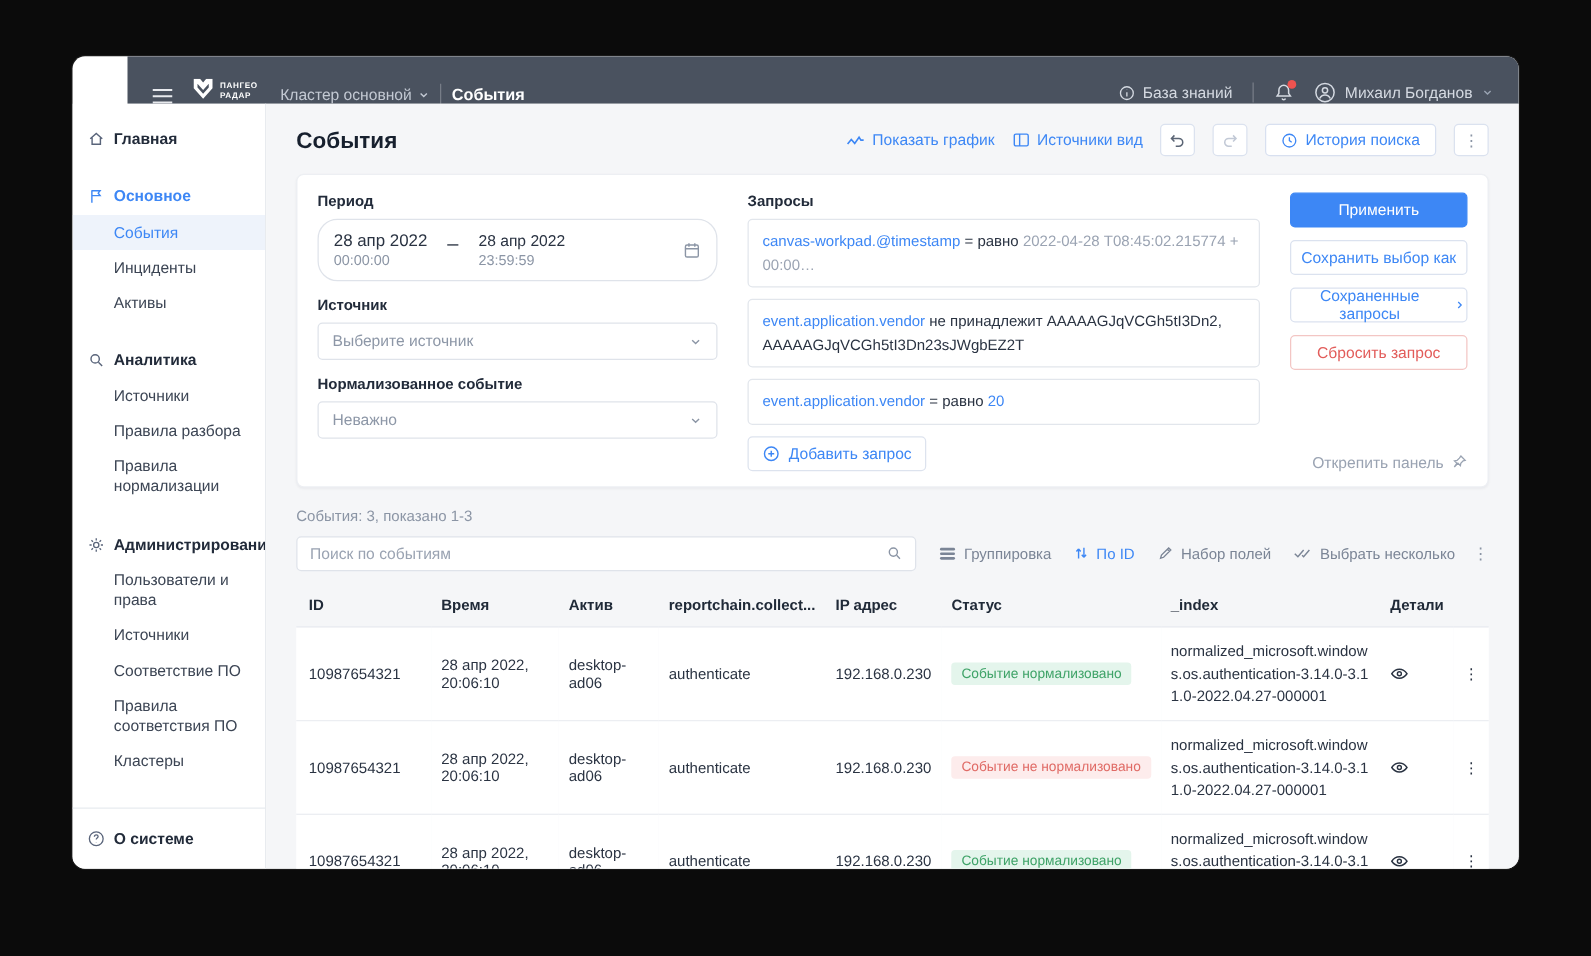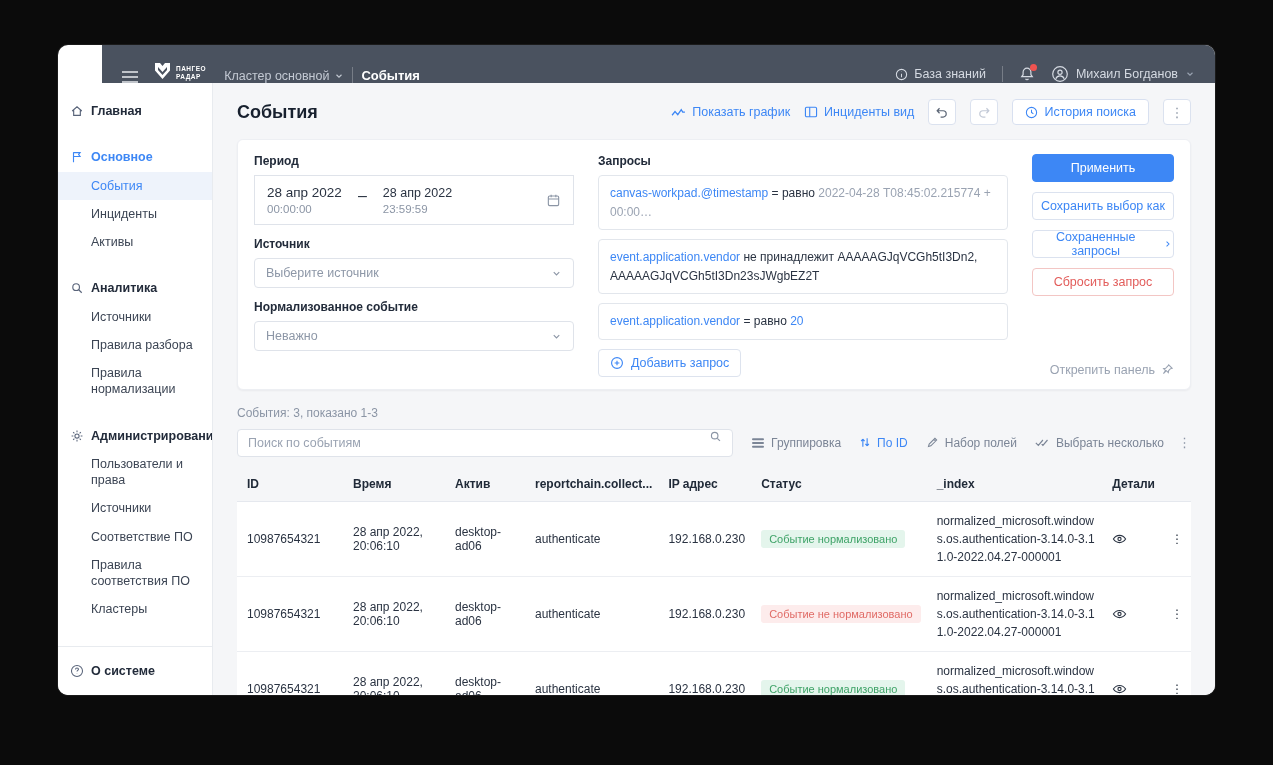--- a/index.html
+++ b/index.html
@@ -48,40 +48,40 @@
   .sq-btn.disabled { color:#c2c9d6; }
   .outline-btn { height:26px; border:1px solid #d8e0f0; background:#fff; border-radius:4px; display:flex; align-items:center; gap:6px; padding:0 12px; color:#3d87f5; font-size:12.5px; cursor:pointer; white-space:nowrap; }
   .kebab { color:#8b95a5; font-size:13px; line-height:1; }
 
   
   .filter-card { background:#fff; border:1px solid #edeff3; border-radius:6px; box-shadow:0 1px 2px rgba(16,24,40,.05); padding:14px 16px 12px; display:flex; gap:24px; }
   .fc-col1 { width:320px; flex:0 0 320px; }
   .fc-col2 { flex:1; min-width:0; }
   .fc-col3 { width:142px; flex:0 0 142px; display:flex; flex-direction:column; }
   .f-label { font-size:12px; font-weight:bold; color:#222b3a; margin-bottom:7px; }
-  .date-box { border:1px solid #dfe3ea; border-radius:0; padding:8px 12px; display:flex; align-items:center; gap:16px; margin-bottom:12px; height:50px; cursor:pointer; }
+  .date-box { border:1px solid #dfe3ea; border-radius:16px; padding:8px 12px; display:flex; align-items:center; gap:16px; margin-bottom:12px; height:50px; cursor:pointer; }
   .date-main { font-size:13.5px; color:#2a3342; }
   .date-sub { font-size:11.5px; color:#8b95a5; margin-top:3px; }
   .date-dash { color:#2a3342; margin-top:-8px; }
   .cal-ico { margin-left:auto; color:#8b95a5; }
   .select { border:1px solid #dfe3ea; border-radius:4px; height:30px; display:flex; align-items:center; padding:0 11px; color:#8d97a7; font-size:12.5px; margin-bottom:12px; cursor:pointer; }
   .select .chev { margin-left:auto; color:#8b95a5; }
   .q-box { border:1px solid #e2e6ec; border-radius:4px; padding:8px 11px; font-size:12px; line-height:1.55; margin-bottom:9px; cursor:pointer; }
   .q-field { color:#3d87f5; } .q-op { color:#2a3342; } .q-val { color:#2a3342; } .q-muted { color:#9aa3b2; } .q-link { color:#3d87f5; }
   .add-query { display:inline-flex; align-items:center; gap:7px; border:1px solid #dde3ee; background:#fff; border-radius:4px; padding:6px 11px; color:#3d87f5; font-size:12.5px; cursor:pointer; }
   .btn { width:100%; height:28px; border-radius:4px; font-size:12.5px; display:flex; align-items:center; justify-content:center; gap:5px; margin-bottom:10px; cursor:pointer; font-family:inherit; }
   .btn-primary { background:#3d87f5; border:1px solid #3d87f5; color:#fff; }
   .btn-light { background:#fff; border:1px solid #dbe2ef; color:#3d87f5; }
   .btn-danger { background:#fff; border:1px solid #f3c6c4; color:#e25c5a; }
   .unpin { margin-top:auto; align-self:flex-end; display:flex; align-items:center; gap:6px; color:#9aa3b2; font-size:12.5px; cursor:pointer; }
 
   
   .summary { color:#8b95a5; font-size:12px; margin:16px 0 9px; }
   .search-row { display:flex; align-items:center; gap:18px; }
-  .search-box { width:608px; height:28px; border:1px solid #dfe3ea; border-radius:4px; background:#fff; display:flex; padding:0 10px; }
+  .search-box { width:608px; height:28px; border:1px solid #dfe3ea; border-radius:4px; background:#fff; display:flex; align-items:center; padding:0 10px; }
   .search-box input { flex:1; border:none; outline:none; font-size:12.5px; color:#2a3342; font-family:inherit; background:transparent; }
   .search-box input::placeholder { color:#9aa3b2; }
   .search-box .s-ico { color:#8b95a5; }
   .tool-item { display:flex; align-items:center; gap:6px; color:#7b8596; font-size:12px; cursor:pointer; white-space:nowrap; }
   .tool-item.accent { color:#3d87f5; }
   .tool-kebab { color:#8b95a5; font-size:13px; cursor:pointer; margin-left:-4px; }
 
   table.events { width:100%; border-collapse:collapse; margin-top:10px; }
   table.events th { text-align:left; font-size:12px; font-weight:bold; color:#202a38; padding:10px 8px; border-bottom:1px solid #e5e8ee; white-space:nowrap; }
   table.events td { font-size:12px; color:#2a3342; padding:10px 8px; border-bottom:1px solid #eceef2; background:#fff; vertical-align:middle; }
@@ -251,21 +251,21 @@
             <svg width="15" height="11" viewBox="0 0 16 12" stroke="currentColor" stroke-width="1.4" fill="none">
                 <path d="M1 9l3.2-4 3 3.4L11 3l1.6 2.6H15"></path>
               </svg>
             <span>Показать график</span>
           </span>
           <span class="link-btn">
             <svg width="14" height="12" viewBox="0 0 16 14" stroke="currentColor" stroke-width="1.3" fill="none">
                 <rect x="1.5" y="1.5" width="13" height="11" rx="1.5"></rect>
                 <path d="M6.5 1.5v11"></path>
               </svg>
-            <span>Инциденты вид</span>
+            <span>Источники вид</span>
           </span>
           <span class="sq-btn">
             <svg width="14" height="13" viewBox="0 0 16 14" stroke="currentColor" stroke-width="1.4" fill="none">
                 <path d="M5.2 2.2L2.5 5l2.7 2.8M3 5h6.2a3.6 3.6 0 1 1 0 7.2H6.4"></path>
               </svg>
           </span>
           <span class="sq-btn disabled">
             <svg width="14" height="13" viewBox="0 0 16 14" stroke="currentColor" stroke-width="1.4" fill="none">
                 <path d="M10.8 2.2L13.5 5l-2.7 2.8M13 5H6.8a3.6 3.6 0 1 0 0 7.2h2.8"></path>
               </svg>

